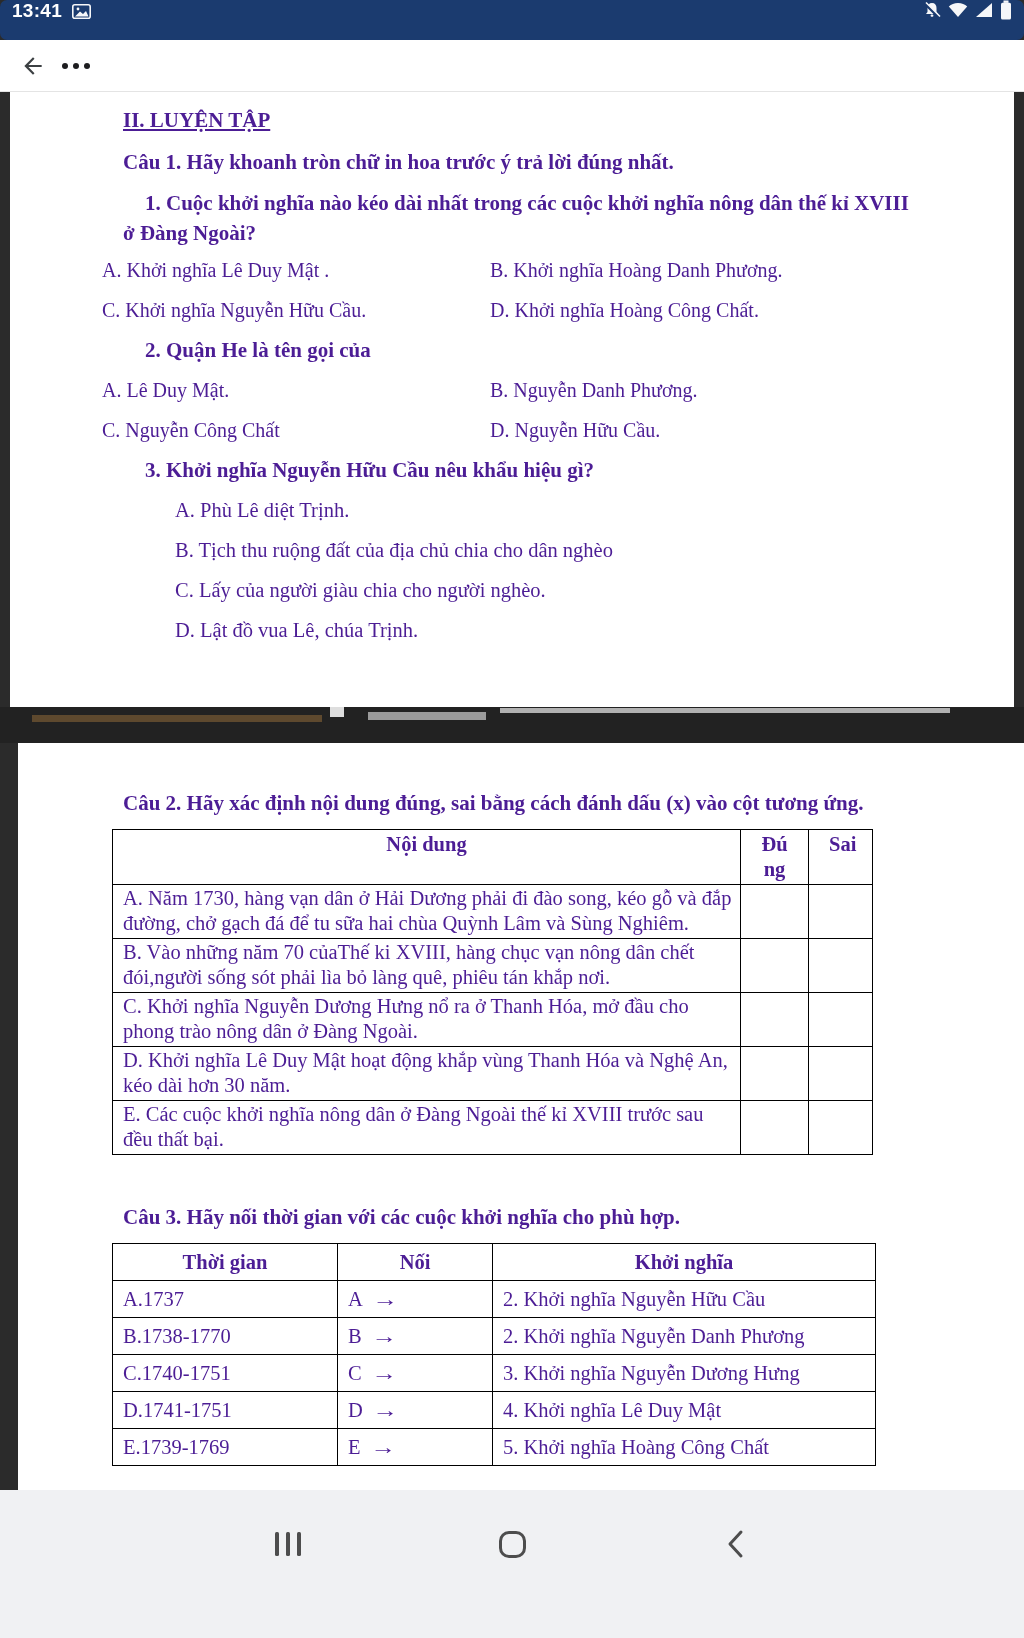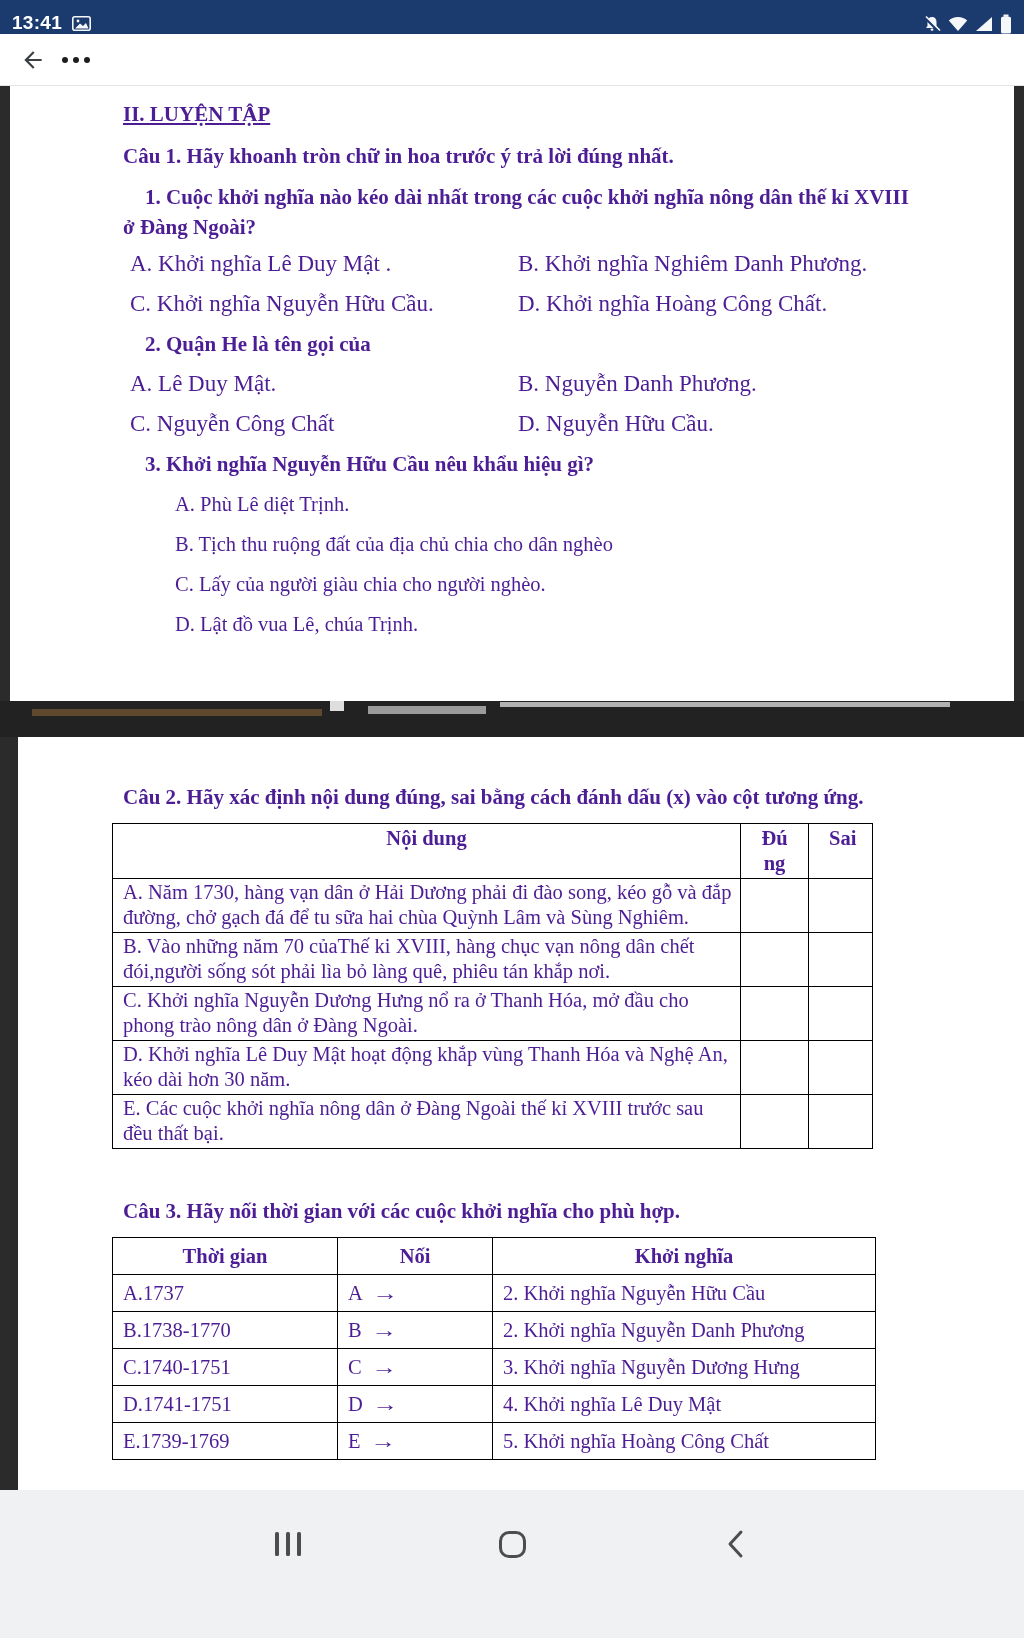--- a/index.html
+++ b/index.html
@@ -5,23 +5,23 @@
   * { margin:0; padding:0; box-sizing:border-box; }
   html,body { background:#2b2b2b; }
   body {
     width:1024px; height:1638px; overflow:hidden;
     font-family:"Liberation Sans","DejaVu Sans",sans-serif;
   }
   .screen { width:1024px; height:1638px; display:flex; flex-direction:column; background:#2b2b2b; }
 
   
   .status-bar {
-    height:34px; background:#1b3b6f; color:#fff;
-    display:flex; align-items:flex-end; justify-content:space-between;
-    padding:0 12px; flex:0 0 auto;
+    height:40px; background:#1b3b6f; color:#fff;
+    display:flex; align-items:flex-start; justify-content:space-between;
+    padding:0 12px; flex:0 0 auto;border-radius:7px;
   }
   .sb-left { display:flex; align-items:center; gap:10px; }
   .sb-time { font-size:19px; font-weight:bold; letter-spacing:0.3px; }
   .sb-right { display:flex; align-items:center; gap:7px; }
   .sb-right svg, .sb-left svg { display:block; opacity:0.96; }
 
   
   .url-bar {
     height:52px; background:#ffffff; display:flex; align-items:center;
     padding:0 20px; gap:14px; border-bottom:1px solid #e4e4e4; flex:0 0 auto;
@@ -40,21 +40,21 @@
     background:#ffffff; color:#4c1d95;
     font-family:Liberation Serif, serif;
   }
   .page1 { margin:0 10px; height:615px; flex:0 0 auto; overflow:hidden; }
   .page2 { margin-left:18px; flex:1 1 auto; padding-top:46px; overflow:hidden; }
 
   .p1-title { margin:14px 0 0 113px; font-size:21px; font-weight:bold; text-decoration:underline; line-height:28px; }
   .cau-intro { margin:14px 0 0 113px; font-size:21px; font-weight:bold; line-height:28px; }
   .q-stem-wrap { margin:12px 0 0 113px; width:800px; font-size:21px; font-weight:bold; line-height:30px; text-indent:22px; }
   .q-stem-line { margin:0 0 0 113px; font-size:21px; font-weight:bold; line-height:40px; text-indent:22px; }
-  .opt-grid { margin-left:120px; display:grid; grid-template-columns:388px auto; font-size:23px; line-height:40px; }
+  .opt-grid { margin-left:92px; display:grid; grid-template-columns:388px auto; font-size:20px; line-height:40px; }
   .opt-list { margin-left:165px; font-size:20.5px; line-height:40px; }
 
   
   .page-gap { height:36px; background:#222222; position:relative; flex:0 0 auto; }
   .page-gap .art { position:absolute; }
   .art1 { left:32px; top:8px; width:290px; height:7px; background:rgba(205,145,70,0.35); }
   .art2 { left:368px; top:5px; width:118px; height:8px; background:rgba(255,255,255,0.55); }
   .art3 { left:500px; top:1px; width:450px; height:5px; background:rgba(255,255,255,0.65); }
   .art4 { left:330px; top:0px; width:14px; height:10px; background:rgba(255,255,255,0.85); }
 
@@ -138,21 +138,21 @@
 
   <div class="viewer">
 
     <div class="page page1">
       <div class="p1-title">II. LUYỆN TẬP</div>
       <div class="cau-intro">Câu 1. Hãy khoanh tròn chữ in hoa trước ý trả lời đúng nhất.</div>
 
       <div class="q-stem-wrap">1. Cuộc khởi nghĩa nào kéo dài nhất trong các cuộc khởi nghĩa nông dân thế kỉ XVIII ở Đàng Ngoài?</div>
       <div class="opt-grid" style="margin-top:2px;">
         <div>A. Khởi nghĩa Lê Duy Mật .</div>
-        <div>B. Khởi nghĩa Nghiêm Danh Phương.</div>
+        <div>B. Khởi nghĩa Hoàng Danh Phương.</div>
         <div>C. Khởi nghĩa Nguyễn Hữu Cầu.</div>
         <div>D. Khởi nghĩa Hoàng Công Chất.</div>
       </div>
 
       <div class="q-stem-line">2. Quận He là tên gọi của</div>
       <div class="opt-grid">
         <div>A. Lê Duy Mật.</div>
         <div>B. Nguyễn Danh Phương.</div>
         <div>C. Nguyễn Công Chất</div>
         <div>D. Nguyễn Hữu Cầu.</div>

